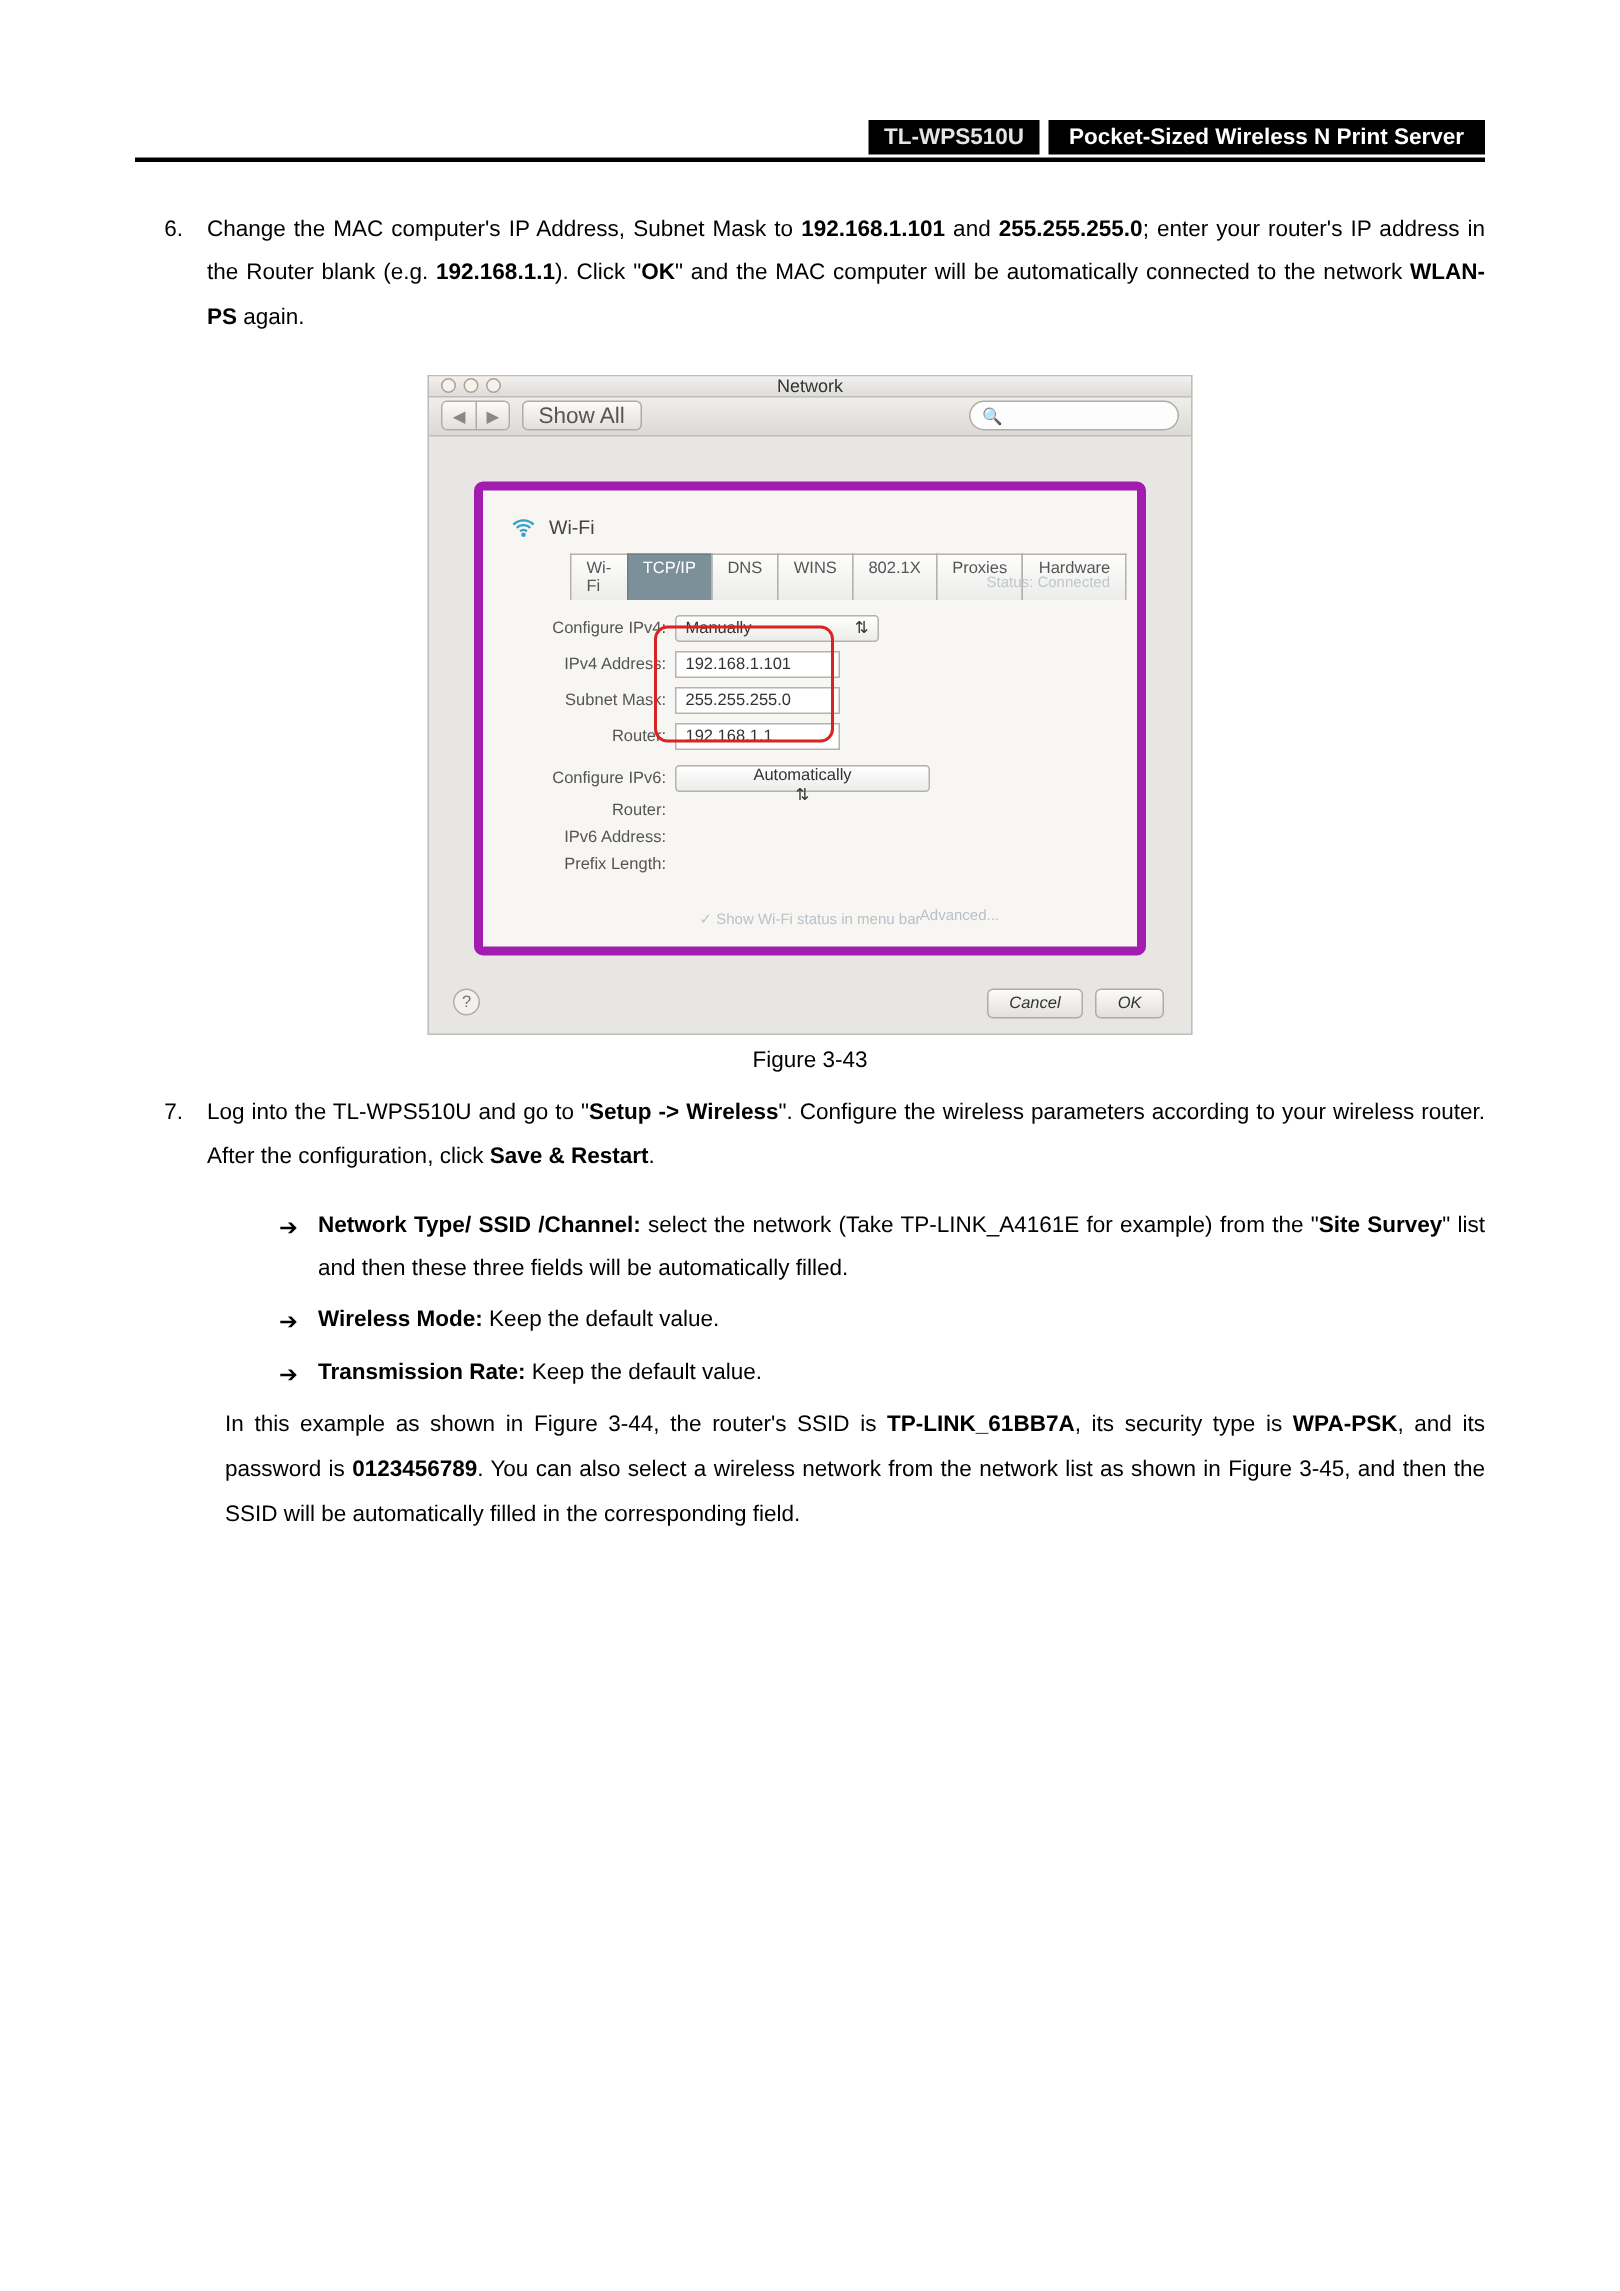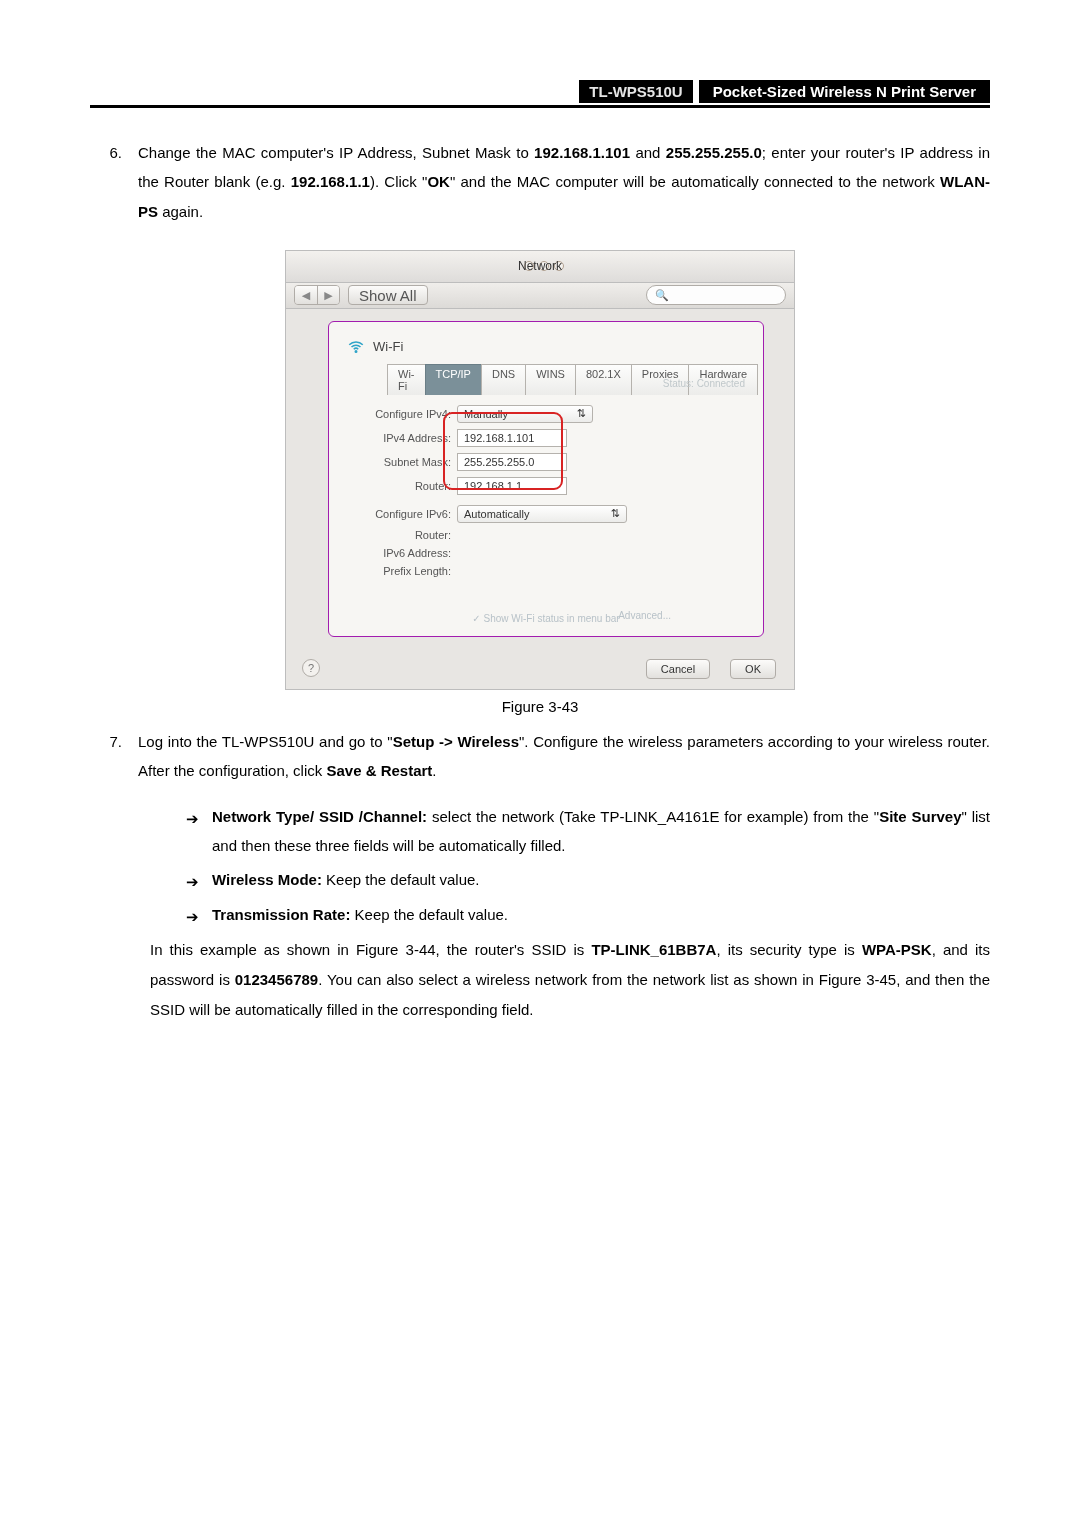--- a/index.html
+++ b/index.html
@@ -61,27 +61,26 @@
   .mac-window {
     width: 510px;
     height: 440px;
     border: 1px solid #bdbdbd;
     background: #e8e6e3;
     position: relative;
     color: #555;
     font-size: 11px;
   }
   .titlebar {
-    height: 32px;
+    height: 14px;
     background: linear-gradient(#f3f1ee, #dedcda);
     border-bottom: 1px solid #bdbdbd;
     display: flex;
     align-items: center;
     position: relative;
-    justify-content: center;
   }
   .traffic { display:flex; gap:5px; margin-left:8px; }
   .ball { width:10px; height:10px; border-radius:50%; border:1px solid #b0a090; background:#f4f2ef; }
   .titlebar-title {
     position:absolute; left:0; right:0; text-align:center;
     font-size:12px; color:#333; pointer-events:none;
   }
   .toolbar {
     height: 26px;
     background: linear-gradient(#f0eeeb, #dcdad7);
@@ -124,25 +123,24 @@
     display:flex; align-items:center;
     padding: 0 8px; color:#aaa;
   }
   .panel {
     position: absolute;
     top: 70px;
     left: 30px;
     right: 30px;
     bottom: 52px;
     background: #f7f6f3;
-    border: 1px solid #a21caf;
+    border: 6px solid #a21caf;
     border-radius: 6px;
     padding: 16px 18px 40px 18px;
     overflow:hidden;
-    margin-left:12px;
   }
   .wifi-row {
     display:flex; align-items:center; gap:8px;
     color:#444; font-size:13px; margin-bottom:8px;
   }
   .wifi-icon {
     width:18px; height:18px; color:#2fa4c8;
     display:flex; align-items:center; justify-content:center;
   }
   .tabbar {
@@ -196,21 +194,21 @@
   }
   .red-hl {
     position:absolute;
     border: 2px solid #d82323;
     border-radius: 9px;
     pointer-events:none;
   }
   .btnrow {
     position:absolute;
     right: 18px; bottom: 10px;
-    display:flex; gap:20px;
+    display:flex; gap:8px;font-style:italic;
   }
   .macbtn {
     height: 20px;
     border: 1px solid #b0aca7;
     border-radius: 4px;
     background: linear-gradient(#fcfbfa, #e2e0dd);
     color: #333;
     padding: 0 14px;
     display:flex; align-items:center;
     font-size:11px;
@@ -353,21 +351,21 @@
         </div>
         <div class="frow">
           <div class="flabel">Router:</div>
           <div class="inputbox" style="width:110px;">192.168.1.1</div>
         </div>
 
         <div class="red-hl" style="top:90px; left:114px; width:120px; height:78px;"></div>
 
         <div class="frow" style="margin-top:10px;">
           <div class="flabel">Configure IPv6:</div>
-          <div class="selbox" style="width:170px;">
+          <div class="selbox" style="width:170px;flex-direction:column;">
               <span>Automatically</span>
               <span>⇅</span>
             </div>
         </div>
         <div class="frow">
           <div class="flabel">Router:</div>
         </div>
         <div class="frow">
           <div class="flabel">IPv6 Address:</div>
         </div>

